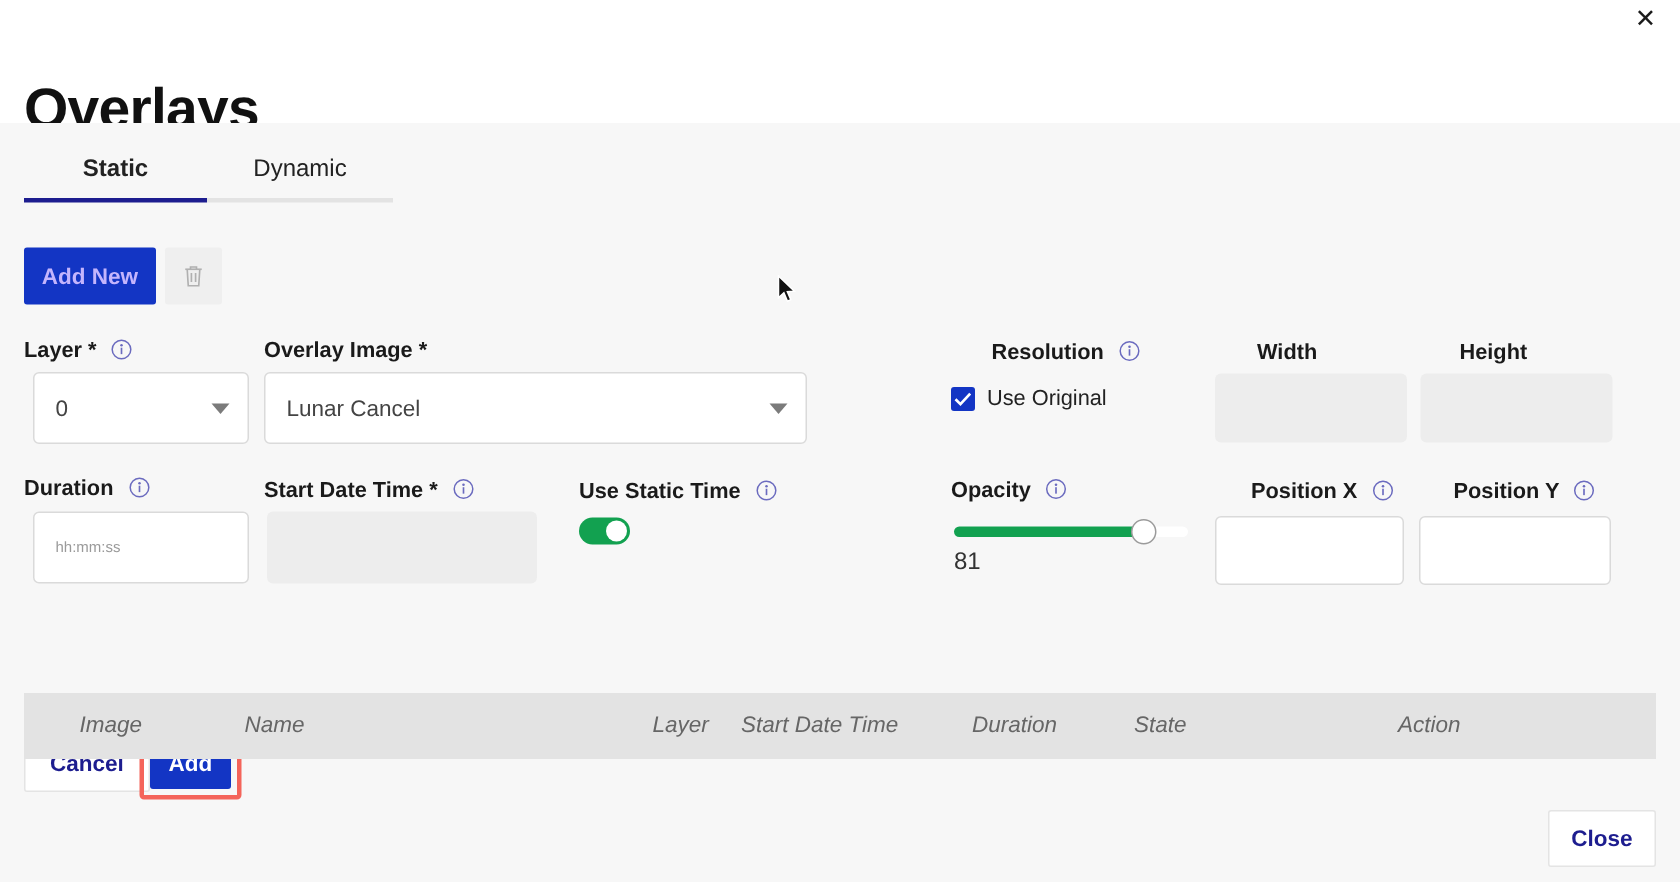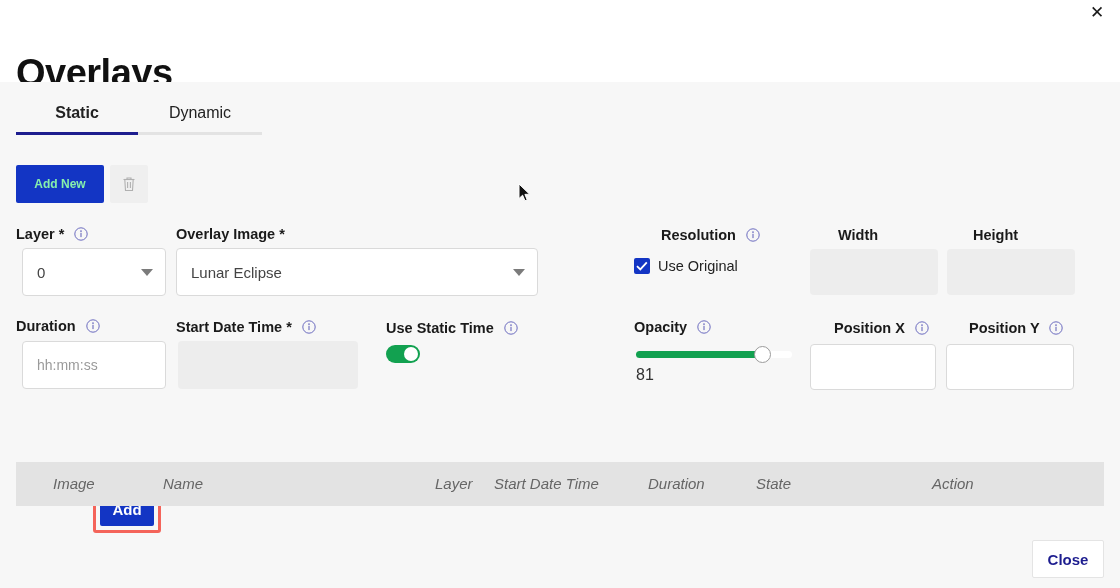--- a/index.html
+++ b/index.html
@@ -84,25 +84,25 @@
   .tab-underline.static { left: 0; width: 122px; background: #1d1d8f; }
   .tab-underline.dynamic { left: 122px; width: 124px; background: #e3e3e3; }
 
   
   .toolbar { position: absolute; left: 16px; top: 83px; }
   .btn-add-new {
     position: absolute;
     left: 0; top: 0;
     width: 88px; height: 38px;
     background: #1335c4;
-    color: #86efac;
+    color: #c4b5fd;
     border: none;
     border-radius: 2px;
     font-family: "Liberation Sans", sans-serif;
-    font-size: 12px;
+    font-size: 15px;
     font-weight: bold;
     cursor: pointer;
   }
   .btn-trash {
     position: absolute;
     left: 94px; top: 0;
     width: 38px; height: 38px;
     background: #efefef;
     border: none;
     border-radius: 2px;
@@ -132,21 +132,21 @@
   }
   .info-icon svg { display: block; }
 
   .input-box {
     position: absolute;
     box-sizing: border-box;
     background: #ffffff;
     border: 1px solid #dadada;
     border-radius: 4px;
     font-family: "Liberation Sans", sans-serif;
-    font-size: 14px;
+    font-size: 10px;
     color: #333333;
     padding: 0 14px;
     outline: none;
   }
   .input-box::placeholder { color: #9a9a9a; }
   .input-box.disabled {
     background: #ededed;
     border-color: #dcdcdc;
     color: #888888;
   }
@@ -375,21 +375,21 @@
   <div class="field-label" style="left:176px; top:143px;">
     <span>Overlay Image *</span>
   </div>
 
   <div class="select-box" style="left:22px; top:166px; width:144px; height:48px;">
     <span class="select-value">0</span>
     <span class="select-caret"></span>
   </div>
 
   <div class="select-box" style="left:176px; top:166px; width:362px; height:48px;">
-    <span class="select-value">Lunar Eclipse</span>
+    <span class="select-value">Lunar Cancel</span>
     <span class="select-caret"></span>
   </div>
 
   <div class="field-label" style="left:16px; top:235px;">
     <span>Duration</span>
     <span class="info-icon">
       <svg width="14" height="14" viewBox="0 0 14 14">
           <circle cx="7" cy="7" r="6.2" fill="none" stroke="#6b6bbf" stroke-width="1"></circle>
           <circle cx="7" cy="4.1" r="0.85" fill="#6b6bbf"></circle>
           <rect x="6.45" y="5.8" width="1.1" height="4.3" fill="#6b6bbf"></rect>
@@ -487,20 +487,21 @@
   <div class="slider-wrap" style="left:636px; top:262px; width:160px; height:46px;">
     <div class="slider-track"></div>
     <div class="slider-fill" id="opacity-fill" style="width: 126.36px;"></div>
     <div class="slider-knob" id="opacity-knob" style="left: 117.86px;"></div>
     <div class="slider-value">81</div>
   </div>
 
   <input class="input-box" style="left: 810px; top: 262px; width: 126px; height: 46px;">
   <input class="input-box" style="left: 946px; top: 262px; width: 128px; height: 46px;">
 
+  <button class="btn-cancel">Cancel</button>
   <button class="btn-add">Add</button>
   <div class="highlight-box"></div>
 
   <div class="table-header">
     <div class="th" style="left:37px;">Image</div>
     <div class="th" style="left:107px;margin-left:40px;">Name</div>
     <div class="th" style="left:419px;">Layer</div>
     <div class="th" style="left:478px;">Start Date Time</div>
     <div class="th" style="left:632px;">Duration</div>
     <div class="th" style="left:740px;">State</div>

